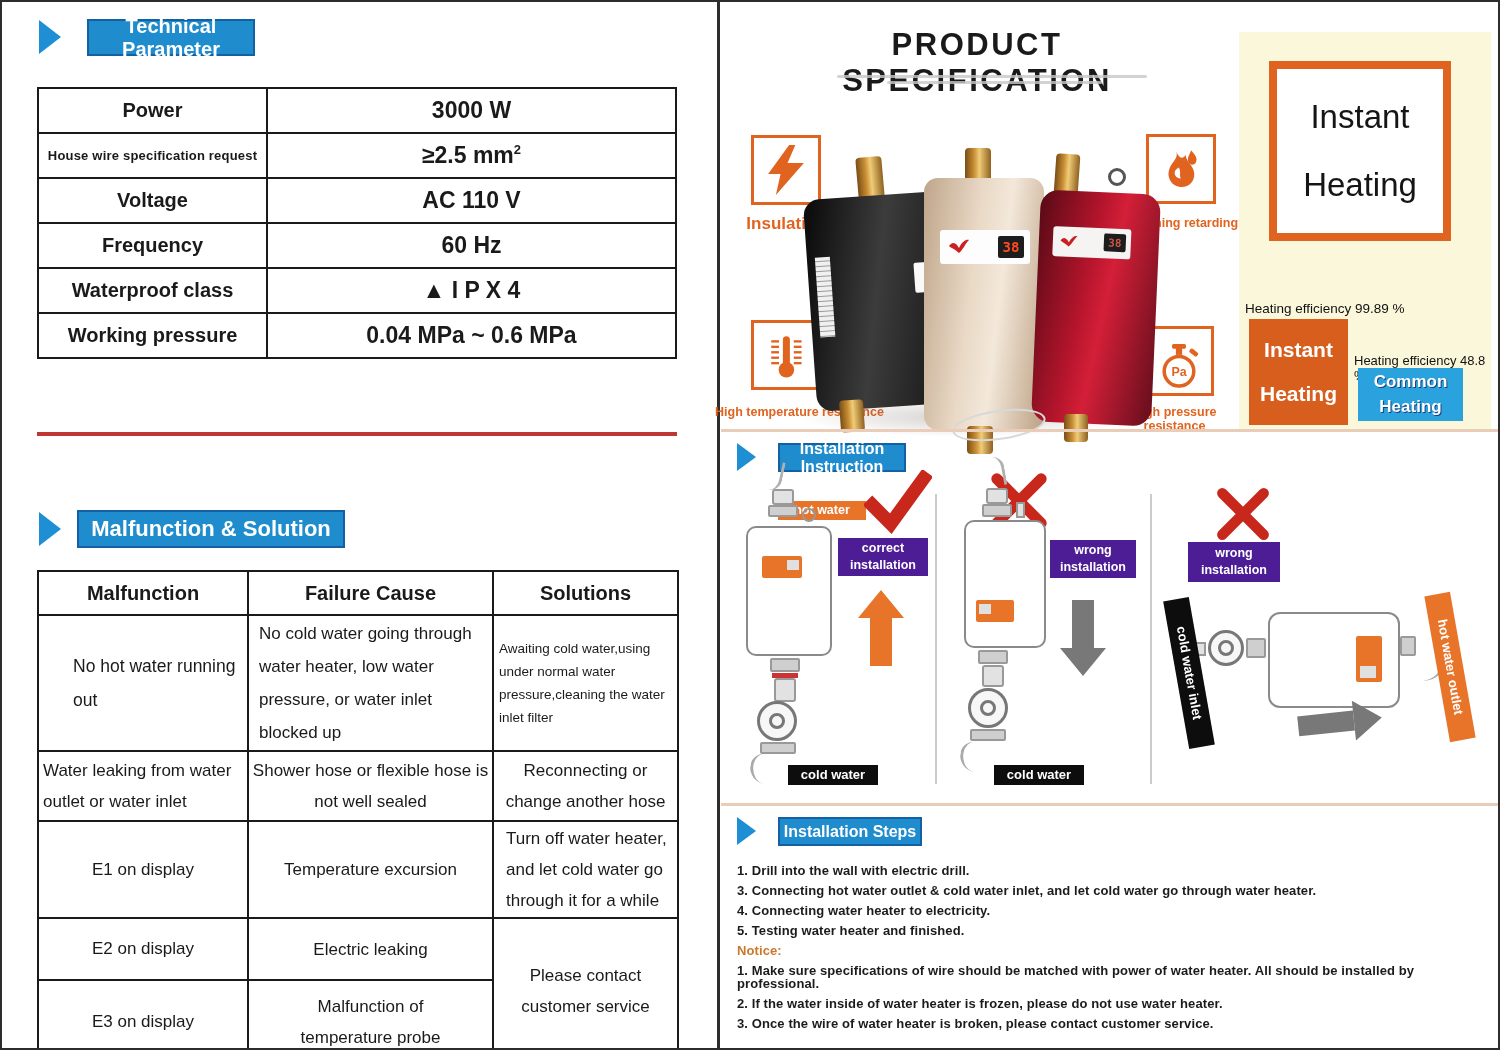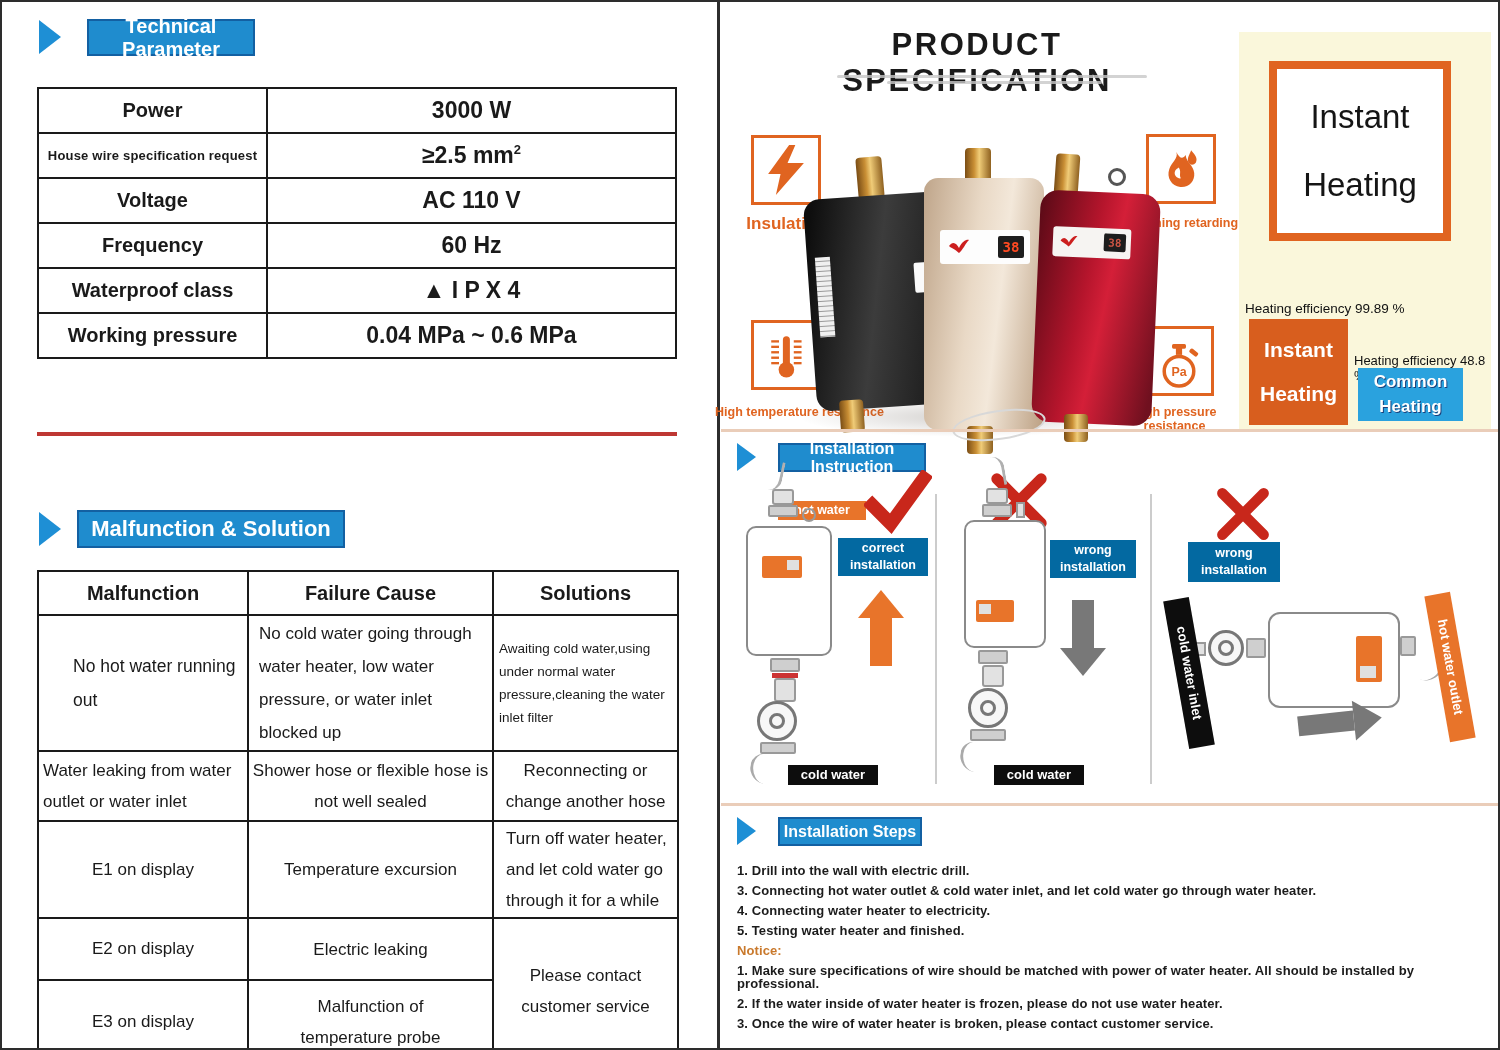--- a/index.html
+++ b/index.html
@@ -53,21 +53,21 @@
            display:flex;flex-direction:column;justify-content:space-evenly;align-items:center;text-shadow:1px 1px 0 #1b3f7a;}
   .tandiv{width:781px;height:3px;background:#EACDB9;left:719px;}
   
   .brass{background:linear-gradient(90deg,#7a4d15,#c98f35 35%,#f0cc78 55%,#8f6120);border-radius:4px;}
   .lcd{background:#1d1d1d;color:#ff4a22;font-family:"DejaVu Sans Mono",monospace;font-weight:bold;
        display:flex;align-items:center;justify-content:center;border-radius:2px;}
   .heater{border-radius:16px;}
   
   .olabel{background:#E8742A;color:#fff;font-weight:bold;font-size:12.5px;text-align:center;}
   .klabel{background:#0d0d0d;color:#fff;font-weight:bold;font-size:13px;text-align:center;line-height:20px;}
-  .verdict{background:#0369a1;color:#fff;font-weight:bold;font-size:12.5px;text-align:center;line-height:17px;
+  .verdict{background:#4c1d95;color:#fff;font-weight:bold;font-size:12.5px;text-align:center;line-height:17px;
            display:flex;align-items:center;justify-content:center;padding:2px;box-sizing:border-box;}
   .dheater{background:#fff;border:2px solid #8a8a8a;border-radius:10px;box-sizing:border-box;}
   .fit{background:#e2e2e2;border:2px solid #999;box-sizing:border-box;}
   .nut{background:#cfcfcf;border:2px solid #999;box-sizing:border-box;border-radius:2px;}
   .valve{border:3px solid #777;border-radius:50%;background:#f7f7f7;box-sizing:border-box;display:flex;align-items:center;justify-content:center;}
   .valve i{display:block;width:10px;height:10px;border:3px solid #777;border-radius:50%;}
   .ddiv{width:2px;background:#ccc;}
   .uparrow .head{width:0;height:0;border-left:23px solid transparent;border-right:23px solid transparent;border-bottom:28px solid #E8742A;margin:0 auto;}
   .uparrow .shaft{width:22px;height:48px;background:#E8742A;margin:0 auto;}
   .dnarrow .shaft{width:22px;height:48px;background:#787878;margin:0 auto;}
@@ -260,21 +260,21 @@
   </div>
   <div class="abs effcap" style="left:1352px;top:351px;font-size:13px;">Heating efficiency 48.8 %</div>
   <div class="abs commbox">
     <div>Common</div>
     <div>Heating</div>
   </div>
 
   <div class="abs tandiv" style="top:427px;"></div>
 
   <div class="abs arrow sm" style="left:735px;top:441px;"></div>
-  <div class="abs bluehdr" style="left:776px;top:441px;width:148px;height:29px;font-size:16px;">Installation Instruction</div>
+  <div class="abs bluehdr" style="left:776px;top:441px;width:128px;height:29px;font-size:16px;">Installation Instruction</div>
 
   <div class="abs ddiv" style="left:933px;top:492px;height:290px;"></div>
   <div class="abs ddiv" style="left:1148px;top:492px;height:290px;"></div>
 
   <div class="abs olabel" style="left:776px;top:499px;width:88px;height:19px;line-height:19px;">hot water outlet</div>
   <svg class="abs" style="left:862px;top:468px;" width="68" height="64" viewBox="0 0 66 62">
     <path d="M8,34 L26,52 L58,8" fill="none" stroke="#C8271B" stroke-width="13" stroke-linecap="square"></path>
   </svg>
   <div class="abs verdict" style="left:836px;top:536px;width:90px;height:38px;">correct installation</div>
   <div class="abs" style="left:758px;top:458px;width:20px;height:30px;border-right:3px solid #b0b0b0;border-radius:0 0 12px 0;transform:rotate(12deg);"></div>

